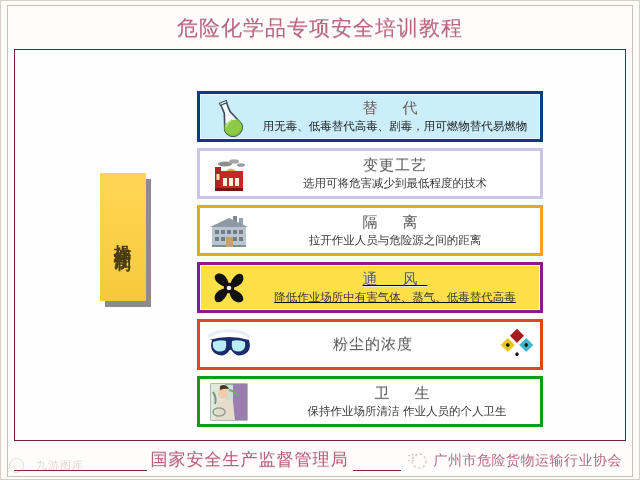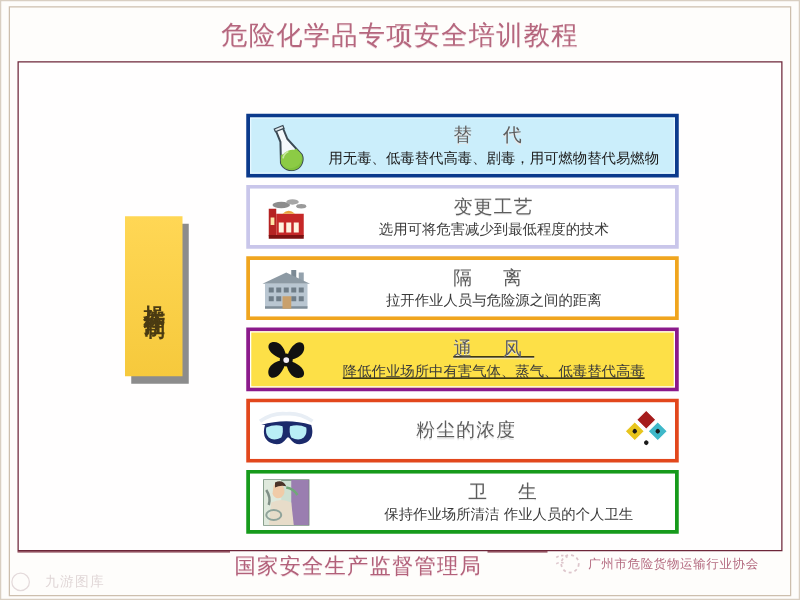--- a/index.html
+++ b/index.html
@@ -114,41 +114,41 @@
   .r3 .inner{background:#ffffff;border-color:#ffffff;}
   .r4{background:#8b1a8b;}
   .r4 .inner{background:#fde047;border-color:#ffffff;text-decoration:underline;}
   .r5{background:#e2471c;}
   .r5 .inner{background:#ffffff;border-color:#ffffff;}
   .r6{background:#169a1b;}
   .r6 .inner{background:#ffffff;border-color:#ffffff;gap:24px;}
   .r1 .row-sub{color:#1c1c1c;}
   
   .footer{
-    position:absolute;left:13px;right:28px;bottom:8px;height:30px;
-    display:flex;align-items:flex-start;
+    position:absolute;left:13px;right:13px;bottom:8px;height:30px;
+    display:flex;align-items:flex-end;
   }
   .foot-line{
     flex:1;height:0;border-top:1.5px solid #7a2b3c;
     min-width:6px;
   }
   .foot-line.short{flex:0 0 48px;}
   .foot-text{
     font-family:"DejaVu Serif", serif;
     font-size:17px;color:#b2617a;letter-spacing:1px;
     padding:0 4px;white-space:nowrap;
     text-shadow:0 1px 0 #f3dde3;
   }
   .foot-right{
     display:flex;align-items:center;gap:5px;
     padding-left:6px;padding-right:4px;
   }
   .foot-right-text{
     font-family:"DejaVu Sans", sans-serif;
-    font-size:10px;color:#b46b80;white-space:nowrap;
+    font-size:14px;color:#b46b80;white-space:nowrap;
     letter-spacing:0.5px;
   }
   .assoc-logo{width:22px;height:20px;opacity:.55;}
   .watermark{
     position:absolute;left:8px;bottom:6px;
     display:flex;align-items:center;gap:12px;
     opacity:.35;
   }
   .watermark-text{
     font-family:"DejaVu Sans", sans-serif;

